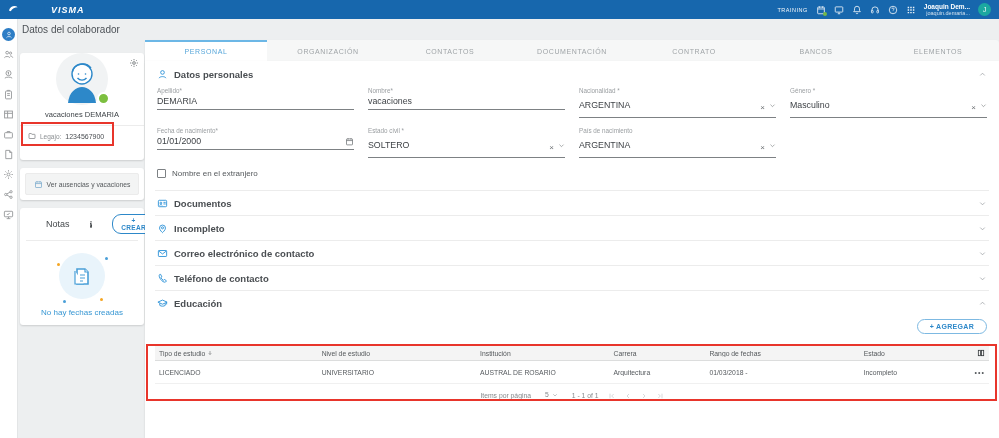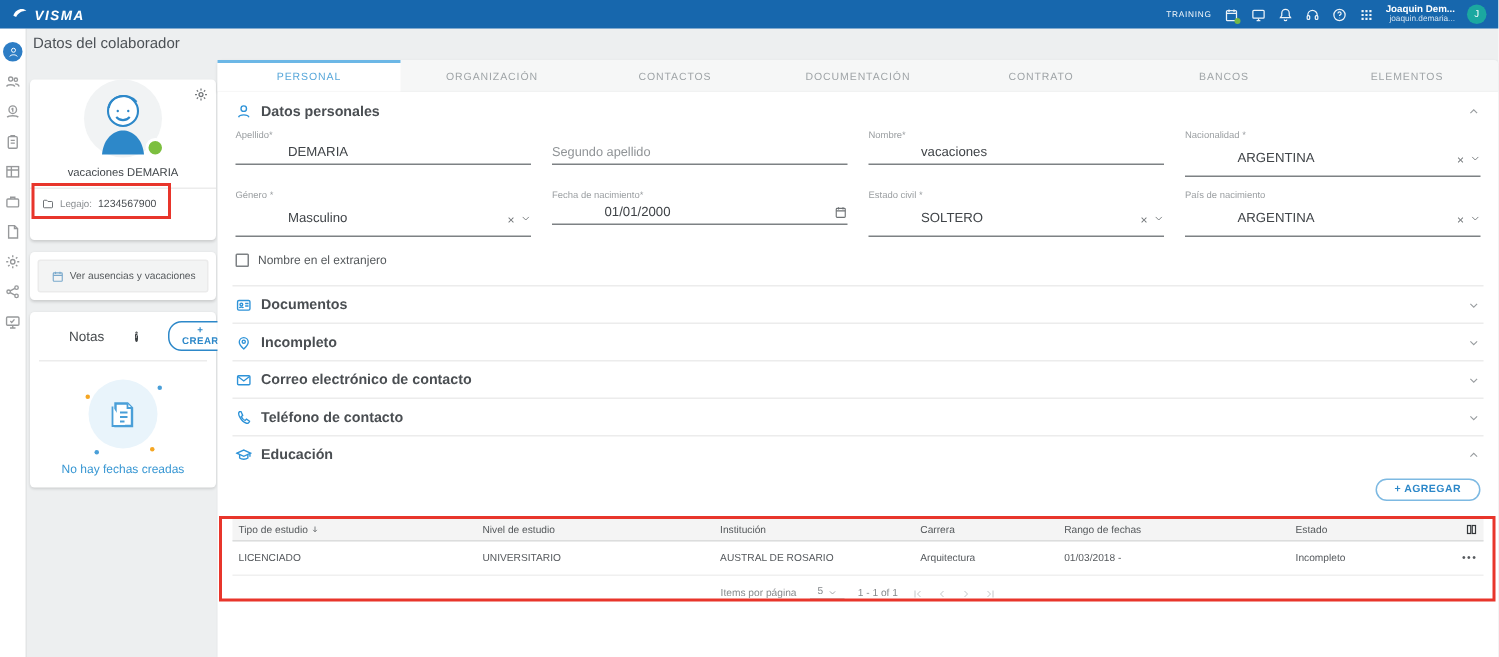--- a/index.html
+++ b/index.html
@@ -3,21 +3,21 @@
 <meta charset="utf-8">
 <style>
   * { margin:0; padding:0; box-sizing:border-box; }
   html,body { width:999px; height:438px; overflow:hidden; }
   body { position:relative; background:#edeff0; font-family:"Liberation Sans", sans-serif; color:#3f4347; }
   svg { display:block; }
 
   
   .topbar { position:absolute; left:0; top:0; width:999px; height:19px; background:#1767ad; display:flex; align-items:center; justify-content:space-between; padding:0 8px; color:#fff; z-index:3; }
   .brand { display:flex; align-items:center; gap:4px; }
-  .brand-txt { font-size:9px; font-weight:bold; letter-spacing:1px; font-style:italic; }
+  .brand-txt { font-size:9px; font-weight:bold; letter-spacing:1px; font-style:italic;margin-left:28px; }
   .tb-right { display:flex; align-items:center; gap:8px; }
   .env { font-size:5.5px; letter-spacing:.5px; opacity:.95; }
   .tb-ico { width:10px; height:10px; color:#fff; opacity:.92; position:relative; cursor:pointer; }
   .tb-ico svg { width:10px; height:10px; stroke:currentColor; fill:none; stroke-width:2; }
   .green-dot-s { position:absolute; right:-1px; bottom:-1px; width:4px; height:4px; border-radius:50%; background:#7cbf3f; }
   .userblock { text-align:right; line-height:1.15; }
   .uname { font-size:6.5px; font-weight:bold; }
   .umail { font-size:5.5px; opacity:.8; }
   .uavatar { width:13px; height:13px; border-radius:50%; background:#1ba8a0; color:#fff; font-size:6.5px; display:flex; align-items:center; justify-content:center; }
 
@@ -76,21 +76,21 @@
   .sec-head .sec-ic { width:11px; height:11px; color:#2e93d8; flex:0 0 auto; }
   .sec-head .sec-ic svg { width:11px; height:11px; stroke:currentColor; fill:none; stroke-width:2; }
   .sec-title { font-size:9.5px; font-weight:bold; color:#4a4e52; }
   .chev { margin-left:auto; width:9px; height:9px; color:#9a9ea1; }
   .chev svg { width:9px; height:9px; stroke:currentColor; fill:none; stroke-width:2; }
 
   .fieldgrid { display:grid; grid-template-columns:repeat(4,1fr); column-gap:14px; row-gap:9px; padding:2px 2px 0; }
   .field { cursor:text; }
   .flabel { font-size:6.3px; color:#9a9ea1; height:8px; }
   .frow { display:flex; align-items:center; border-bottom:1px solid #7d8184; padding:1px 0 3px; min-height:12px; }
-  .fval { font-size:8.8px; color:#3f4347;margin-left:35px; }
+  .fval { font-size:8.8px; color:#3f4347; }
   .fph { font-size:8.5px; color:#8f9396; }
   .adorn { margin-left:auto; display:flex; align-items:center; gap:4px; color:#6f7376; }
   .clear-icon::before { content:"×"; font-size:8px; color:#6f7376; }
   .adorn svg { width:7px; height:7px; stroke:#6f7376; fill:none; stroke-width:2; }
   .adorn svg.cal { width:9px; height:9px; }
 
   .cbrow { display:flex; align-items:center; gap:6px; margin:11px 2px 12px; }
   .cbox { width:9px; height:9px; border:1px solid #7d8184; border-radius:1px; background:#fff; cursor:pointer; }
   .cblabel { font-size:8px; color:#55595c; }
 
@@ -344,26 +344,20 @@
     </div>
 
     <div class="fieldgrid">
       <div class="field">
         <div class="flabel">Apellido*</div>
         <div class="frow">
             <span class="fval">DEMARIA</span>
           </div>
       </div>
       <div class="field">
-        <div class="flabel"></div>
-        <div class="frow">
-            <span class="fph">Segundo apellido</span>
-          </div>
-      </div>
-      <div class="field">
         <div class="flabel">Nombre*</div>
         <div class="frow">
             <span class="fval">vacaciones</span>
           </div>
       </div>
 
       <div class="field">
         <div class="flabel">Nacionalidad *</div>
         <div class="frow">
           <span class="fval">ARGENTINA</span>

